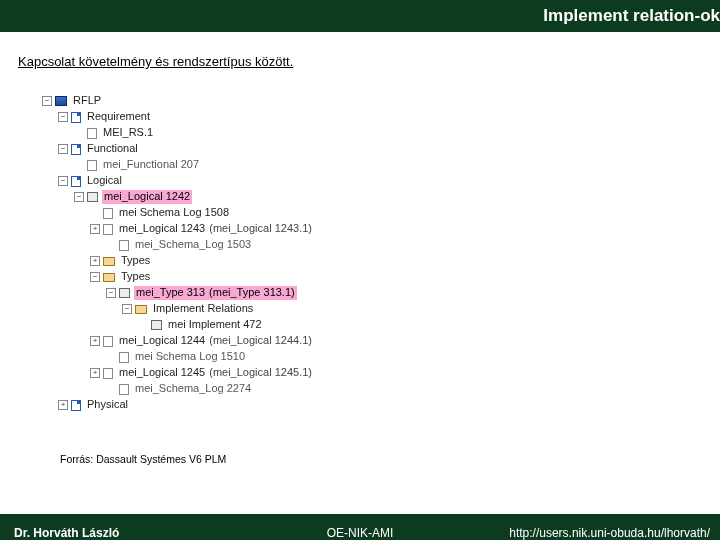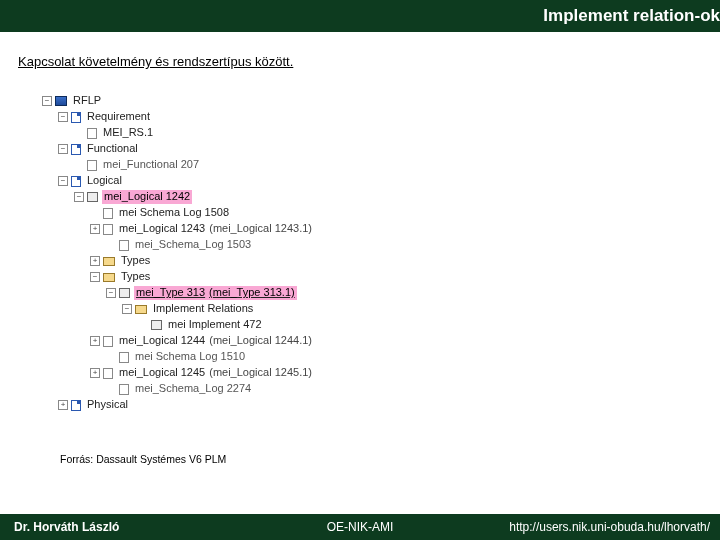--- a/index.html
+++ b/index.html
@@ -62,36 +62,36 @@
     position: relative;
   }
   .ico-root { background: linear-gradient(#3a6fc8, #1e4a9a); border: 1px solid #0d2a5a; width: 12px; height: 10px; }
   .ico-doc { background: #fff; border: 1px solid #2a58b0; width: 10px; height: 11px; }
   .ico-doc::after { content: ''; position: absolute; top: 0; right: 0; width: 3px; height: 3px; background: #2a58b0; }
   .ico-folder { background: #f6d98c; border: 1px solid #9a7a2a; width: 12px; height: 9px; }
   .ico-sheet { background: #fff; border: 1px solid #888; width: 10px; height: 11px; }
   .ico-box { background: #eee; border: 1px solid #666; width: 11px; height: 10px; }
   .lbl { padding: 0 2px; }
   .sel1 { background: #f9a8d4; color: #000; padding: 0 2px; }
-  .sel-wrap { display: inline-flex; align-items: center; text-decoration: underline; }
+  .sel-wrap { display: inline-flex; align-items: center; }
   .ext { color: #444; margin-left: 2px; }
   .dim { color: #555; }
   .source {
     margin: 40px 0 0 60px;
     font-size: 10.5px;
     color: #000;
   }
   .footer {
     position: absolute;
     bottom: 0; left: 0; right: 0;
     height: 26px;
     background: #0d3b1f;
     color: #fff;
     display: flex;
-    align-items: center;
+    align-items: flex-end;
     font-size: 12px;
   }
   .footer .author { margin-left: 14px; font-weight: bold; }
   .footer .inst { position: absolute; left: 50%; transform: translateX(-50%); }
   .footer .url { margin-left: auto; margin-right: 10px; }
 </style>
 </head>
 <body>
 
 <div class="titlebar">

